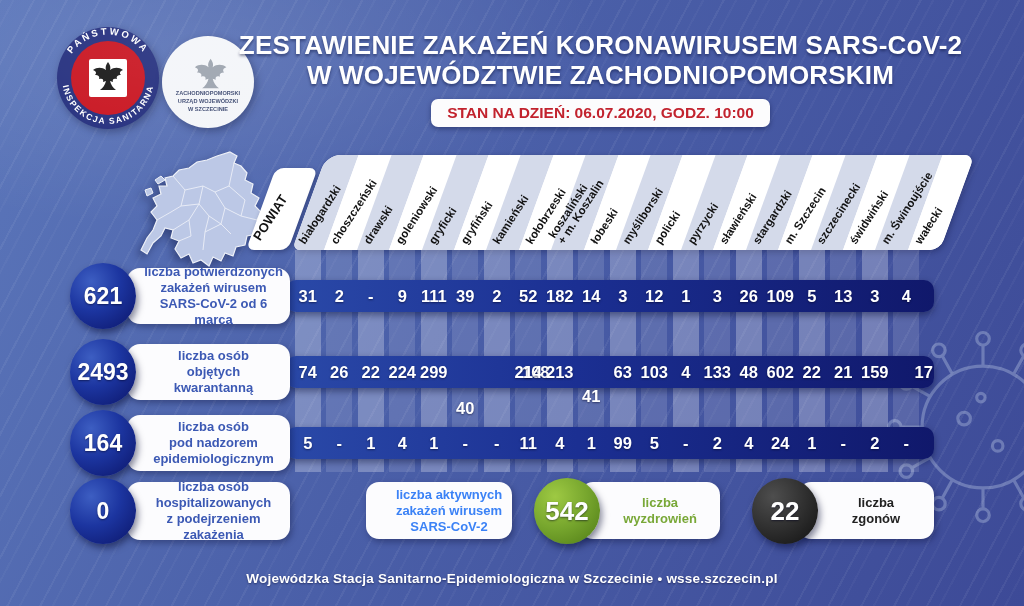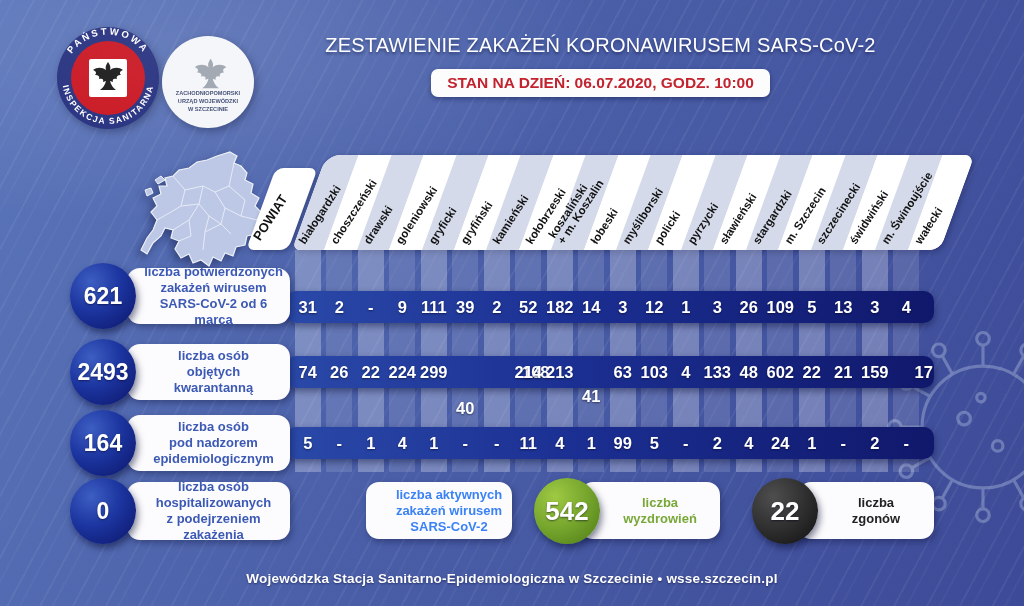--- a/index.html
+++ b/index.html
@@ -8,21 +8,21 @@
     background:linear-gradient(115deg,#5b76ba 0%,#4a5fa8 45%,#3d4a97 100%);}
   .stage::before{content:"";position:absolute;inset:0;pointer-events:none;
     background:repeating-linear-gradient(118deg,rgba(255,255,255,.055) 0 2px,rgba(255,255,255,0) 2px 11px,rgba(255,255,255,.03) 11px 13px,rgba(255,255,255,0) 13px 29px);}
   .stage::after{content:"";position:absolute;inset:0;pointer-events:none;
     background:radial-gradient(ellipse 700px 300px at 18% 8%,rgba(255,255,255,.10),rgba(255,255,255,0) 60%);}
 
   
   .logo1{position:absolute;left:56px;top:26px;width:104px;height:104px;filter:drop-shadow(2px 3px 4px rgba(8,12,50,.4));}
   .logo2{position:absolute;left:161px;top:35px;width:94px;height:94px;filter:drop-shadow(2px 3px 4px rgba(8,12,50,.4));}
   .head-center{position:absolute;left:185px;right:8px;top:30px;text-align:center;z-index:5;}
-  .title-line{color:#fff;font-size:20px;font-weight:normal;line-height:30px;letter-spacing:.2px;text-shadow:0 2px 3px rgba(5,10,50,.45);}
+  .title-line{color:#fff;font-size:26px;font-weight:bold;line-height:30px;letter-spacing:.2px;text-shadow:0 2px 3px rgba(5,10,50,.45);}
   .date-pill{display:inline-block;margin-top:9px;background:#fcfcfd;color:#c2232e;font-weight:bold;
     font-size:15.5px;padding:5px 16px;border-radius:7px;box-shadow:0 2px 5px rgba(5,10,50,.4);}
 
   .map{position:absolute;left:133px;top:146px;width:160px;height:132px;filter:drop-shadow(-3px 4px 4px rgba(8,12,50,.4));z-index:2;}
   .virus{position:absolute;left:878px;top:322px;width:210px;height:210px;opacity:.3;z-index:1;}
 
   
   .table-zone{position:absolute;left:292px;top:155px;width:700px;height:330px;z-index:3;}
   .header-band{position:absolute;left:0;top:0;width:648px;height:95px;display:flex;background:#fff;
     border-radius:14px 10px 10px 8px;overflow:hidden;transform:skewX(-20deg);transform-origin:0 100%;
@@ -33,21 +33,21 @@
     font-size:11.5px;font-weight:bold;color:#121212;white-space:pre;line-height:11px;}
   .powiat-cell{position:absolute;left:-46px;top:13px;width:42px;height:82px;background:#fff;border-radius:8px;
     transform:skewX(-20deg);transform-origin:0 100%;box-shadow:2px 2px 5px rgba(8,12,50,.35);}
   .powiat-cell .hlabel{font-size:13px;left:28%;bottom:8px;}
   .col-stripes{position:absolute;left:0;top:95px;width:648px;height:222px;}
   .vstripe{position:absolute;top:0;height:100%;width:26px;background:rgba(255,255,255,.27);}
   .vstripe.dim{background:rgba(255,255,255,.13);}
   .bar{position:absolute;left:-6px;width:648px;height:32px;border-radius:10px;
     background:linear-gradient(90deg,#2a49a8 0%,#1b2f92 45%,#10186b 100%);
     box-shadow:0 3px 7px rgba(4,8,45,.45);}
-  .bar1{top:136px;} .bar2{top:201px;} .bar3{top:272px;}
+  .bar1{top:125px;} .bar2{top:201px;} .bar3{top:272px;}
   .cell{position:absolute;top:0;width:31.5px;text-align:center;line-height:32px;
     font-size:16.5px;font-weight:bold;color:#fff;text-shadow:0 1px 2px rgba(0,0,30,.5);}
 
   
   .stat-box{position:absolute;background:#fcfcfe;border-radius:13px;z-index:4;
     display:flex;align-items:center;justify-content:center;box-shadow:2px 3px 6px rgba(8,12,50,.35);
     padding:2px 6px 2px 16px;}
   .stat-label{width:100%;text-align:center;font-weight:bold;font-size:13px;line-height:16px;white-space:pre-line;}
   .blue-text{color:#3c59b4;} .red-text{color:#3b82f6;} .green-text{color:#79a838;} .dark-text{color:#222;}
   .stat-circle{position:absolute;width:66px;height:66px;border-radius:50%;z-index:5;
@@ -85,20 +85,21 @@
   <svg class="logo2" viewBox="0 0 94 94">
     <circle cx="47" cy="47" r="46" fill="#f3f5f9"></circle>
     <path fill="#9aa2ad" transform="translate(-5,-14) scale(1.05)" d="M52 36c-2 3-3 5-2 8-4-3-9-3-13 0 3 1 4 3 2 5 3 0 5 1 4 4 3-1 5 0 4 3l3-1c-1 4-3 7-6 9h16c-3-2-5-5-6-9l3 1c-1-3 1-4 4-3-1-3 1-4 4-4-2-2-1-4 2-5-4-3-9-3-13 0 1-3 0-5-2-8z"></path>
     <text x="47" y="60" text-anchor="middle" font-size="5.6" font-weight="bold" fill="#39466e">ZACHODNIOPOMORSKI</text>
     <text x="47" y="68" text-anchor="middle" font-size="5.6" font-weight="bold" fill="#39466e">URZĄD WOJEWÓDZKI</text>
     <text x="47" y="76" text-anchor="middle" font-size="5.6" font-weight="bold" fill="#39466e">W SZCZECINIE</text>
   </svg>
 
   <div class="head-center">
     <div class="title-line">ZESTAWIENIE ZAKAŻEŃ KORONAWIRUSEM SARS-CoV-2</div>
+    <div class="title-line">W WOJEWÓDZTWIE ZACHODNIOPOMORSKIM</div>
     <div>
       <span class="date-pill">STAN NA DZIEŃ: 06.07.2020, GODZ. 10:00</span>
     </div>
   </div>
 
   <svg class="map" viewBox="0 0 160 132">
     <path fill="#bcc8e6" stroke="#eef1f8" stroke-width="1.2" d="M97,6 L104,10 L101,17 L108,20 L114,27 L112,34 L120,38 L118,47 L126,52 L122,60 L128,66 L124,74 L130,80 L124,88 L114,90 L112,99 L103,101 L100,110 L92,107 L88,115 L80,111 L76,120 L68,114 L60,117 L56,108 L48,112 L42,103 L46,95 L38,92 L40,84 L32,82 L28,90 L20,97 L14,108 L8,104 L14,92 L20,84 L24,74 L18,66 L24,60 L20,52 L28,48 L26,40 L34,40 L32,32 L40,30 L46,24 L56,22 L64,16 L74,14 L84,10 Z"></path>
     <path fill="#bcc8e6" stroke="#eef1f8" stroke-width="1" d="M22,34 l6,-4 l4,4 l-7,4 z M12,44 l6,-2 l2,5 l-6,3 z"></path>
     <g fill="none" stroke="#eef1f8" stroke-width="0.9" opacity="0.95">
       <path d="M40,30 L52,44 L48,60 L38,66"></path>

